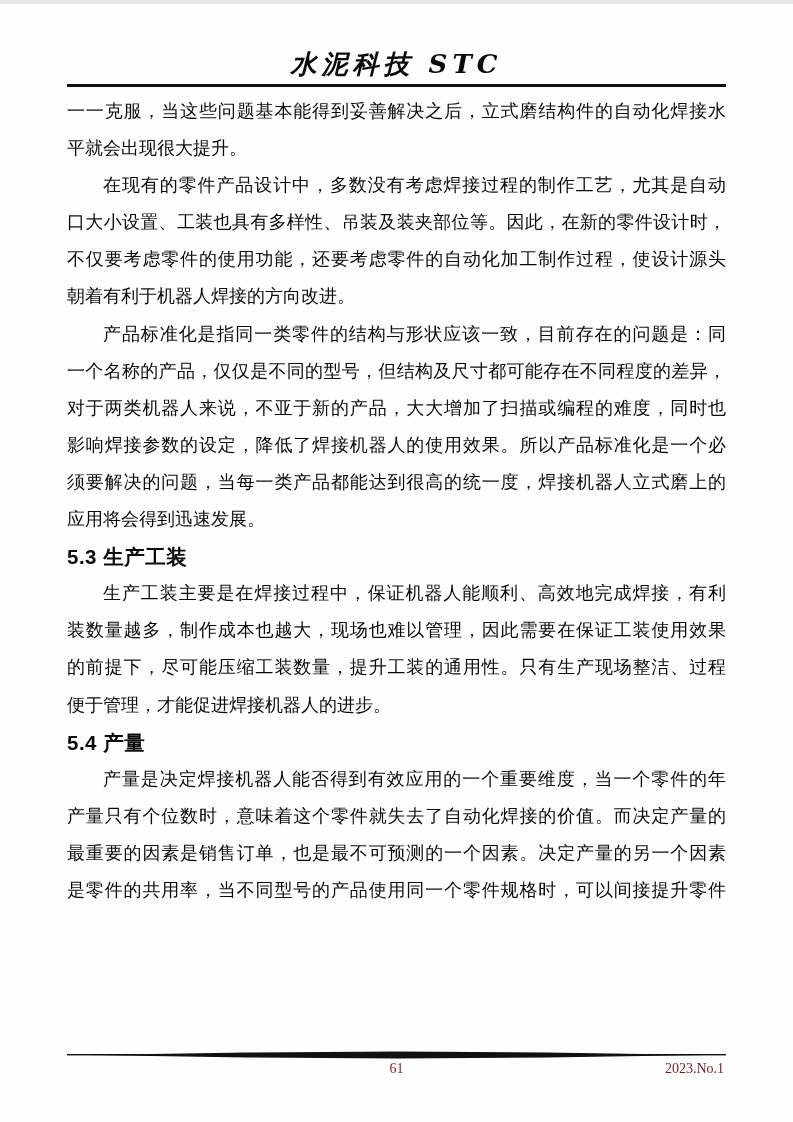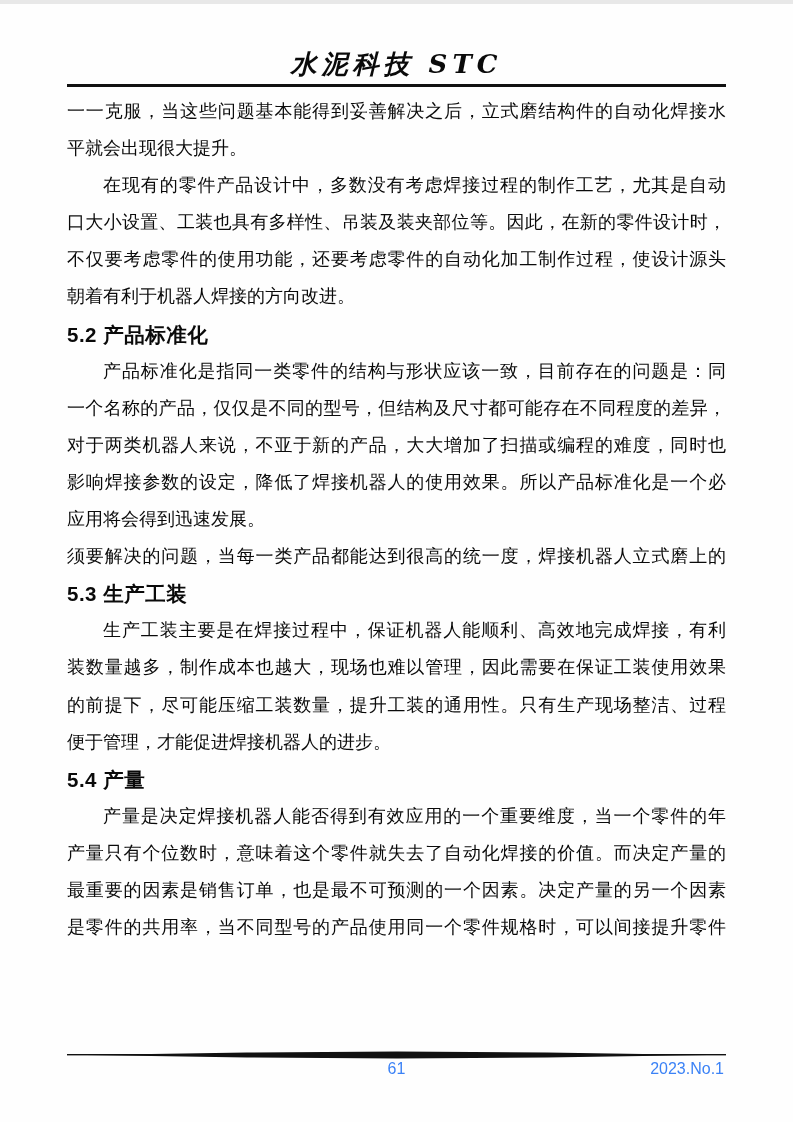--- a/index.html
+++ b/index.html
@@ -63,23 +63,23 @@
     left: 67px;
     right: 67px;
     top: 1047px;
   }
   .footer-rule { display: block; width: 100%; height: 8px; }
   .footer-meta {
     position: relative;
     margin-top: 1px;
     height: 18px;
     line-height: 18px;
-    font-family: Liberation Sans, sans-serif;
-    font-size: 16px;
-    color: #3b82f6;
+    font-family: Liberation Serif, serif;
+    font-size: 14px;
+    color: #7f1d1d;
   }
   .page-number { display: block; text-align: center; }
   .issue-label { position: absolute; right: 2px; top: 0; }
 </style>
 </head>
 <body>
 
 <div class="page">
 
   <div class="journal-title">水泥科技 STC</div>
@@ -88,27 +88,26 @@
   <div class="body-text">
 
     <div class="row ln">一一克服，当这些问题基本能得到妥善解决之后，立式磨结构件的自动化焊接水</div>
     <div class="row ln-end">平就会出现很大提升。</div>
 
     <div class="row ln indent">在现有的零件产品设计中，多数没有考虑焊接过程的制作工艺，尤其是自动</div>
     <div class="row ln">口大小设置、工装也具有多样性、吊装及装夹部位等。因此，在新的零件设计时，</div>
     <div class="row ln">不仅要考虑零件的使用功能，还要考虑零件的自动化加工制作过程，使设计源头</div>
     <div class="row ln-end">朝着有利于机器人焊接的方向改进。</div>
 
-    <h2 class="row heading">5.2 产品标准化</h2>
     <div class="row ln indent">产品标准化是指同一类零件的结构与形状应该一致，目前存在的问题是：同</div>
     <div class="row ln">一个名称的产品，仅仅是不同的型号，但结构及尺寸都可能存在不同程度的差异，</div>
     <div class="row ln">对于两类机器人来说，不亚于新的产品，大大增加了扫描或编程的难度，同时也</div>
     <div class="row ln">影响焊接参数的设定，降低了焊接机器人的使用效果。所以产品标准化是一个必</div>
+    <div class="row ln">须要解决的问题，当每一类产品都能达到很高的统一度，焊接机器人立式磨上的</div>
     <div class="row ln-end">应用将会得到迅速发展。</div>
-    <div class="row ln">须要解决的问题，当每一类产品都能达到很高的统一度，焊接机器人立式磨上的</div>
 
     <h2 class="row heading">5.3 生产工装</h2>
     <div class="row ln indent">生产工装主要是在焊接过程中，保证机器人能顺利、高效地完成焊接，有利</div>
     <div class="row ln">装数量越多，制作成本也越大，现场也难以管理，因此需要在保证工装使用效果</div>
     <div class="row ln">的前提下，尽可能压缩工装数量，提升工装的通用性。只有生产现场整洁、过程</div>
     <div class="row ln-end">便于管理，才能促进焊接机器人的进步。</div>
 
     <h2 class="row heading">5.4 产量</h2>
     <div class="row ln indent">产量是决定焊接机器人能否得到有效应用的一个重要维度，当一个零件的年</div>
     <div class="row ln">产量只有个位数时，意味着这个零件就失去了自动化焊接的价值。而决定产量的</div>

